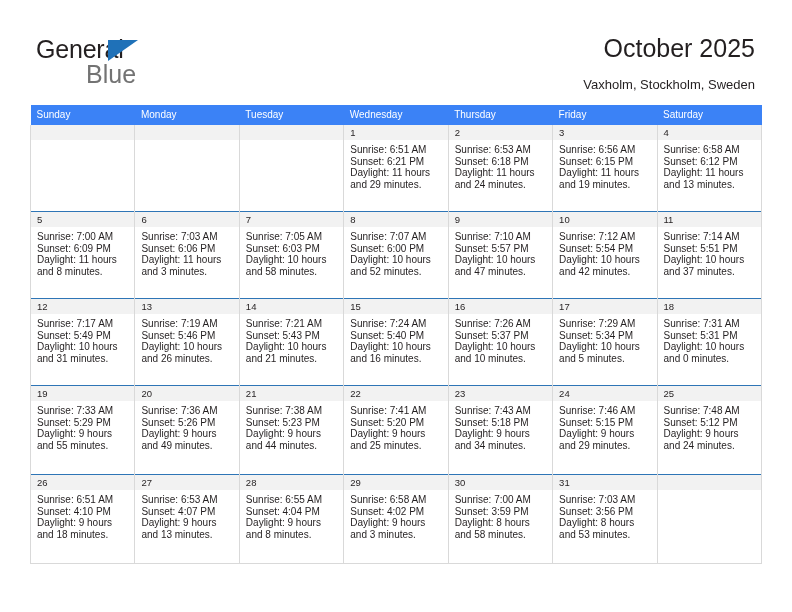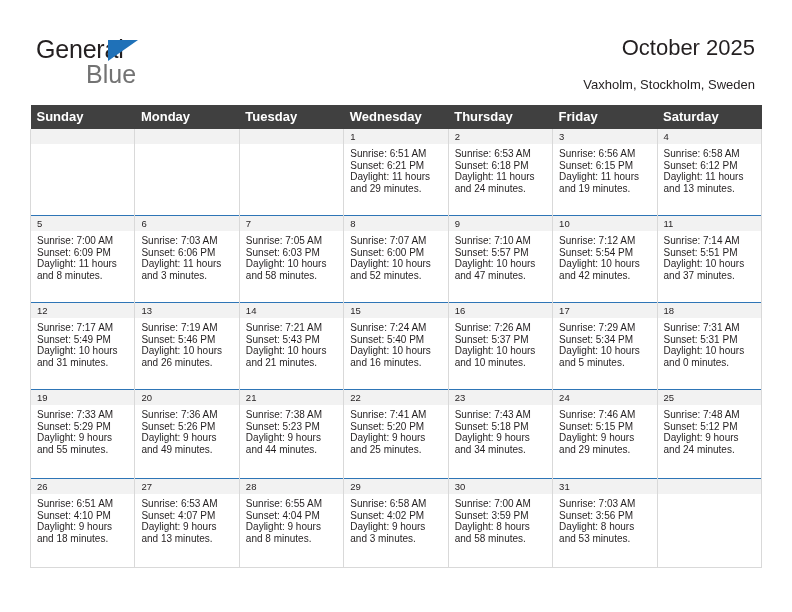--- a/index.html
+++ b/index.html
@@ -60,21 +60,21 @@
     left: 50px;
     top: 25px;
     font-size: 25px;
     color: #737373;
     line-height: 28px;
   }
   .title {
     position: absolute;
     right: 37px;
     top: 33px;
-    font-size: 22px;
+    font-size: 25px;
     color: #231f20;
     text-align: right;
     line-height: 30px;
     white-space: nowrap;
   }
   .subtitle {
     position: absolute;
     right: 37px;
     top: 77px;
     font-size: 13px;
@@ -87,24 +87,24 @@
   
   .calendar {
     position: absolute;
     left: 30px;
     top: 105px;
     width: 732px;
     border-collapse: collapse;
     table-layout: fixed;
   }
   .cal-head th {
-    background: #404040;
+    background: #3b82f6;
     color: #ffffff;
-    font-size: 13px;
-    font-weight: bold;
+    font-size: 10px;
+    font-weight: normal;
     text-align: left;
     padding: 4px 0 5px 6px;
     height: 11px;
     border: none;
   }
   .cal-body td {
     vertical-align: top;
     padding: 0;
     border-left: 1px solid #d9d9d9;
     border-right: 1px solid #d9d9d9;

